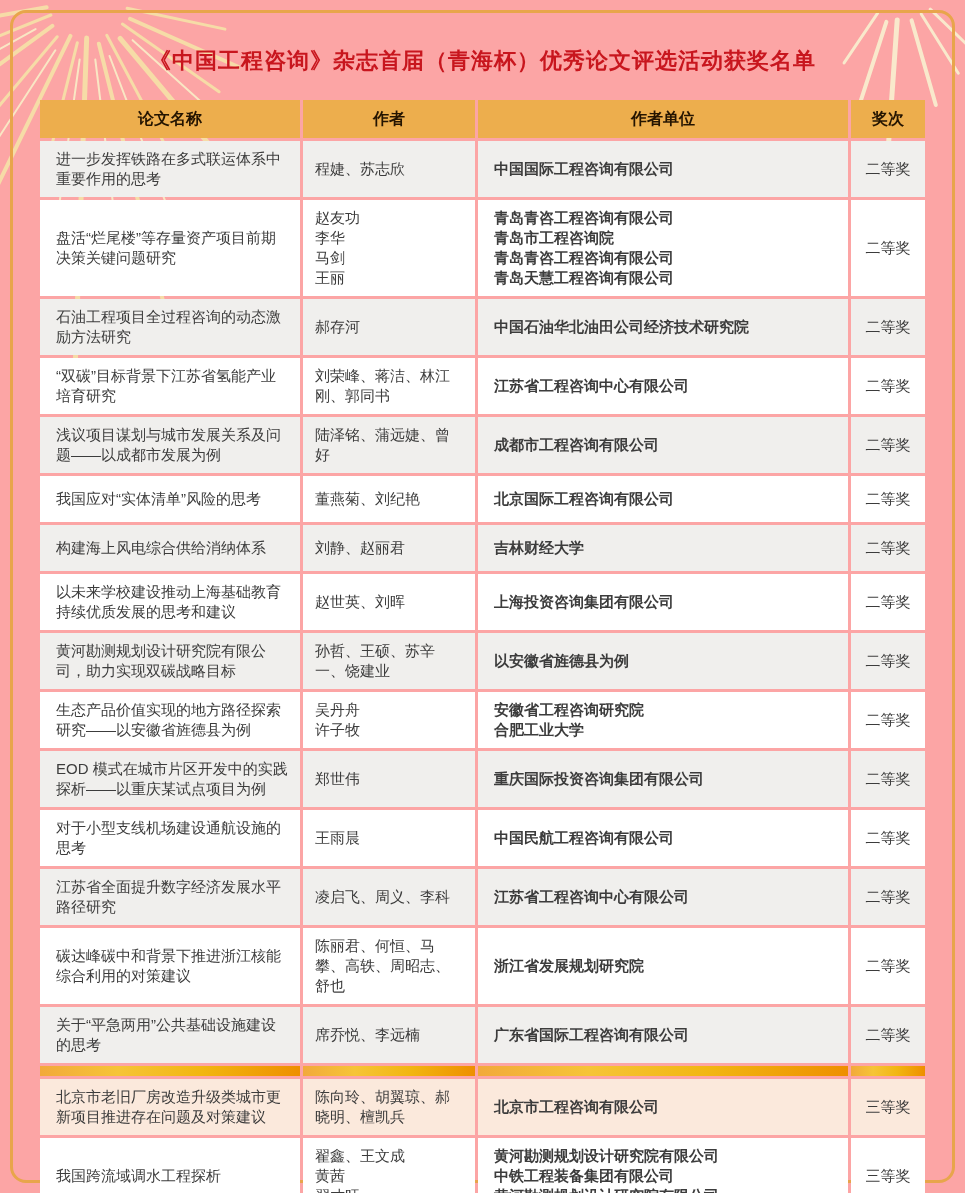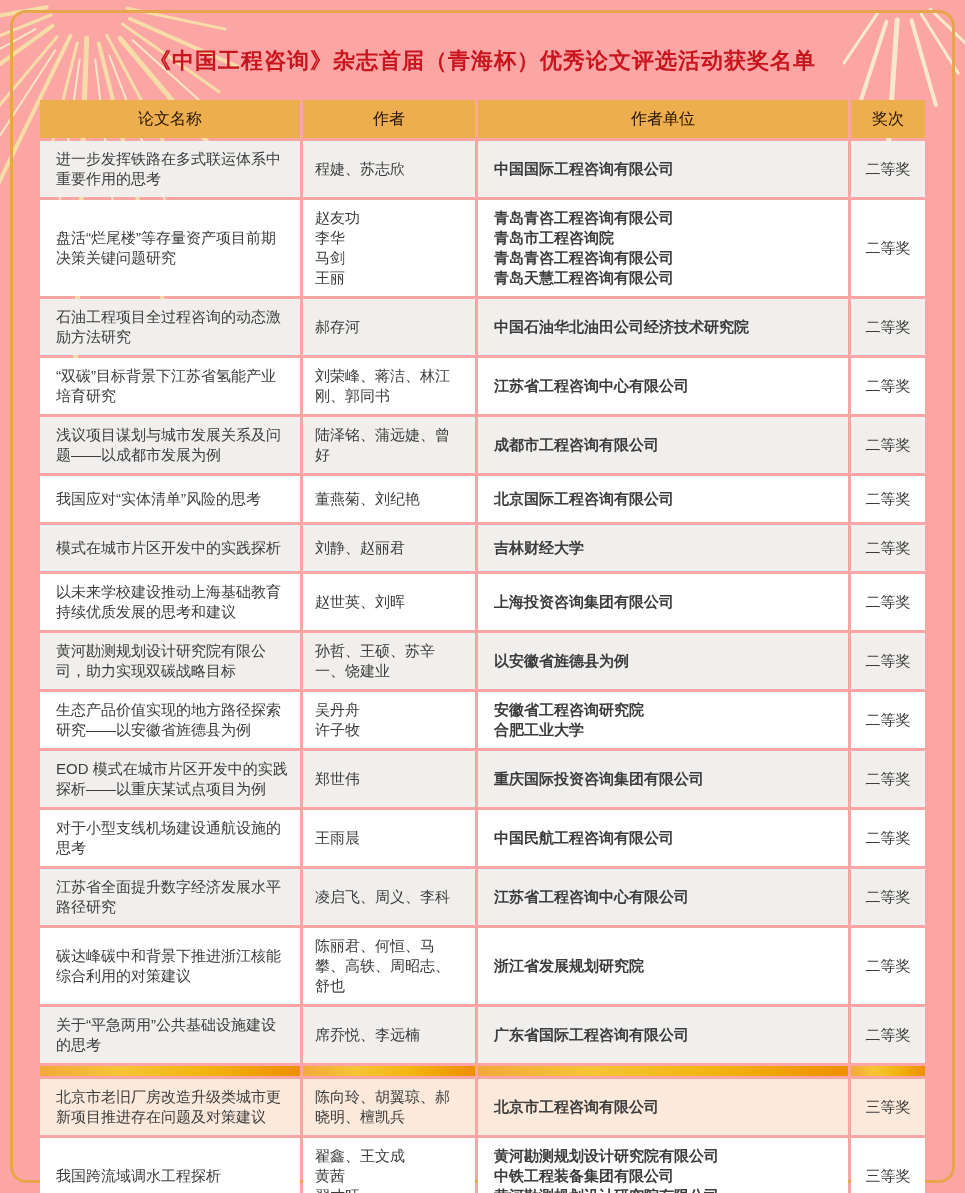--- a/index.html
+++ b/index.html
@@ -14,21 +14,21 @@
   .title{
     position:absolute;top:46px;left:0;width:100%;text-align:center;
     font-size:22px;font-weight:bold;color:#C8161E;letter-spacing:1px;
   }
   .awards-table{
     position:absolute;top:100px;left:40px;width:885px;
     display:grid;grid-template-columns:260px 172px 370px 74px;gap:3px;
   }
   .hcell{
     background:#EDAE4D;min-height:38px;display:flex;align-items:center;justify-content:center;
-    font-weight:normal;font-size:16px;color:#241400;box-sizing:border-box;
+    font-weight:bold;font-size:16px;color:#241400;box-sizing:border-box;
   }
   .cell{
     font-size:15px;color:#3C3C3C;line-height:20px;padding:8px 12px;
     display:flex;align-items:center;white-space:pre-line;min-height:46px;box-sizing:border-box;
   }
   .col-title{padding-left:16px;}
   .col-orgs{padding-left:16px;font-weight:bold;}
   .col-award{justify-content:center;text-align:left;padding-left:4px;padding-right:4px;}
   .tone-gray{background:#F0EFED;}
   .tone-white{background:#FFFFFF;}
@@ -116,21 +116,21 @@
     <div class="cell col-title tone-gray">浅议项目谋划与城市发展关系及问题——以成都市发展为例</div>
     <div class="cell col-authors tone-gray">陆泽铭、蒲远婕、曾好</div>
     <div class="cell col-orgs tone-gray">成都市工程咨询有限公司</div>
     <div class="cell col-award tone-gray">二等奖</div>
 
     <div class="cell col-title tone-white">我国应对“实体清单”风险的思考</div>
     <div class="cell col-authors tone-white">董燕菊、刘纪艳</div>
     <div class="cell col-orgs tone-white">北京国际工程咨询有限公司</div>
     <div class="cell col-award tone-white">二等奖</div>
 
-    <div class="cell col-title tone-gray">模式在城市片区开发中的实践探析</div>
+    <div class="cell col-title tone-gray">构建海上风电综合供给消纳体系</div>
     <div class="cell col-authors tone-gray">刘静、赵丽君</div>
     <div class="cell col-orgs tone-gray">吉林财经大学</div>
     <div class="cell col-award tone-gray">二等奖</div>
 
     <div class="cell col-title tone-white">以未来学校建设推动上海基础教育持续优质发展的思考和建议</div>
     <div class="cell col-authors tone-white">赵世英、刘晖</div>
     <div class="cell col-orgs tone-white">上海投资咨询集团有限公司</div>
     <div class="cell col-award tone-white">二等奖</div>
 
     <div class="cell col-title tone-gray">黄河勘测规划设计研究院有限公司，助力实现双碳战略目标</div>

